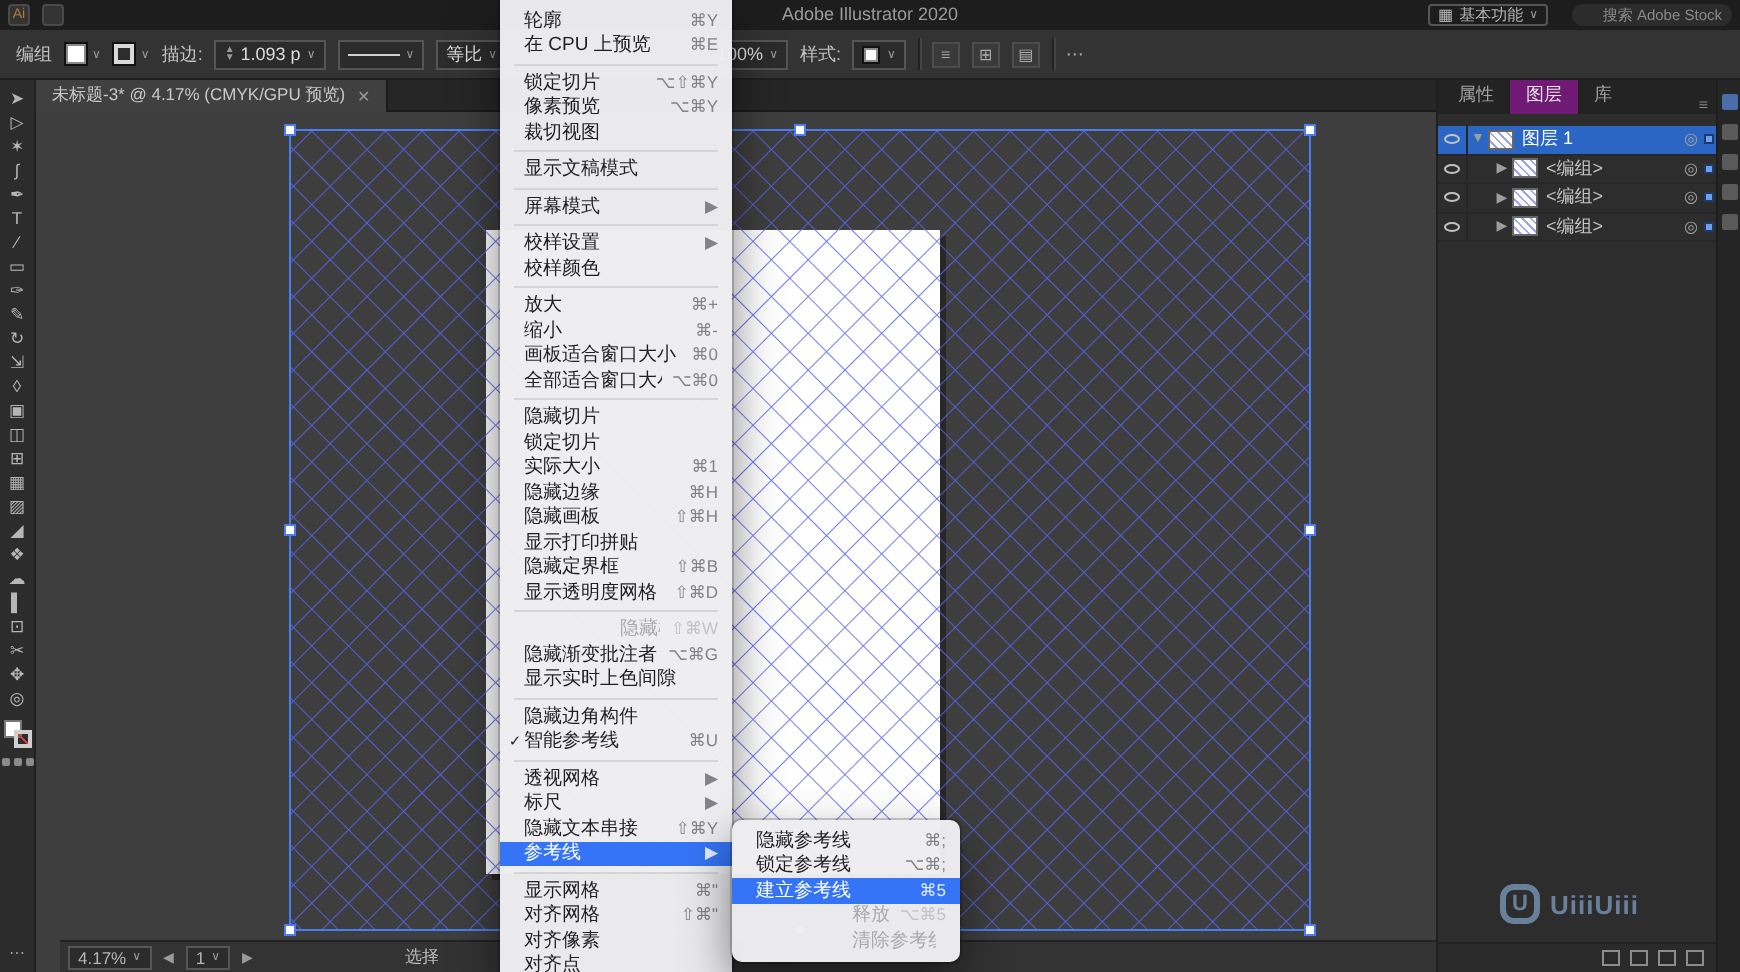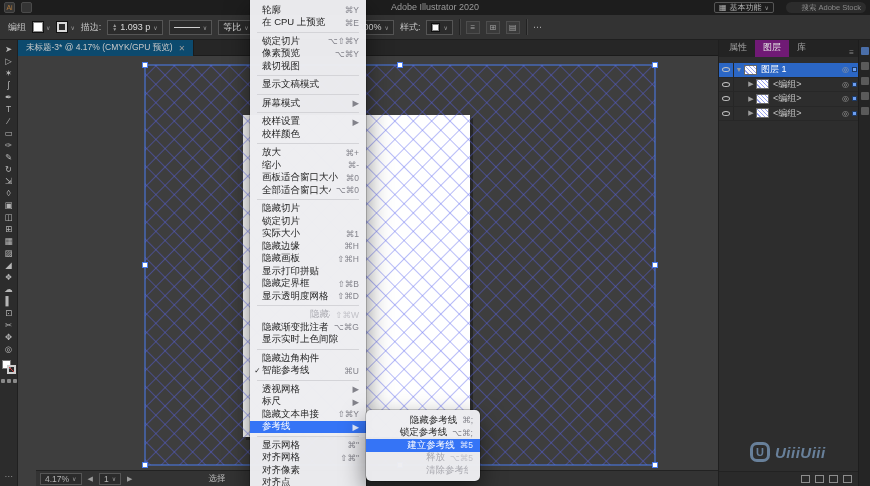--- a/index.html
+++ b/index.html
@@ -34,33 +34,33 @@
   .tool{width:16px;height:12px;line-height:12px;text-align:center;font-size:8.5px;color:#b6b6b6;flex:0 0 auto;}
   .fillstroke{position:relative;width:14px;height:14px;margin-top:5px;flex:0 0 auto;}
   .fs-fill{position:absolute;left:0;top:0;width:9px;height:9px;background:#fff;border:1px solid #777;}
   .fs-stroke{position:absolute;right:0;bottom:0;width:9px;height:9px;border:2px solid #cfcfcf;background:linear-gradient(45deg,transparent 44%,#d03a3a 44%,#d03a3a 56%,transparent 56%);}
   .drawmodes{display:flex;gap:2px;margin-top:5px;}
   .dm{width:4px;height:4px;background:#8a8a8a;border-radius:1px;}
   .tb-more{margin-top:auto;margin-bottom:5px;color:#9a9a9a;font-size:8px;}
 
   
   .tabbar{position:absolute;left:18px;top:40px;width:700px;height:16px;background:#262626;border-bottom:1px solid #1b1b1b;display:flex;z-index:4;}
-  .doctab{display:flex;align-items:center;gap:6px;height:16px;padding:0 8px;background:#0c4a6e;border-right:1px solid #1b1b1b;color:#c9c9c9;font-size:8.5px;}
+  .doctab{display:flex;align-items:center;gap:6px;height:16px;padding:0 8px;background:#404040;border-right:1px solid #1b1b1b;color:#c9c9c9;font-size:8.5px;}
   .tabclose{color:#9a9a9a;font-size:8px;}
   .canvas{position:absolute;left:18px;top:56px;width:700px;height:414px;background:#3e3e3e;overflow:hidden;z-index:1;}
   .canvas svg{position:absolute;left:0;top:0;}
   .artboard{fill:#fff;}
   .ab-shadow{fill:rgba(0,0,0,.35);}
   .hatchline{stroke:var(--guide);stroke-width:1;}
   .hatchrect{opacity:.85;}
   .selrect{fill:none;stroke:var(--sel);stroke-width:1;}
   .handle{fill:#fff;stroke:var(--sel);stroke-width:1;}
 
   
-  .statusbar{position:absolute;left:36px;top:470px;width:700px;height:16px;background:#333;border-top:1px solid #222;display:flex;align-items:center;gap:6px;padding:0 4px;font-size:8.5px;color:#b5b5b5;z-index:4;}
+  .statusbar{position:absolute;left:30px;top:470px;width:700px;height:16px;background:#333;border-top:1px solid #222;display:flex;align-items:center;gap:6px;padding:0 4px;font-size:8.5px;color:#b5b5b5;z-index:4;}
   .zoombox{height:12px;border:1px solid #565656;background:#2b2b2b;display:flex;align-items:center;gap:3px;padding:0 4px;}
   .navarrow{color:#9a9a9a;font-size:7px;}
   .abox{height:12px;border:1px solid #565656;background:#2b2b2b;display:flex;align-items:center;gap:3px;padding:0 4px;}
   .toolname{margin-left:70px;color:#bdbdbd;}
 
   
   .rightdock{position:absolute;left:718px;top:40px;width:140px;bottom:0;background:#2d2d2d;border-left:1px solid #1f1f1f;z-index:5;}
   .paneltabs{height:17px;background:#232323;display:flex;align-items:flex-end;padding-left:2px;}
   .ptab{padding:2px 8px 3px;font-size:9px;color:#a3a3a3;}
   .ptab.active{background:#701a75;color:#e3e3e3;}
@@ -78,35 +78,35 @@
   .panel-footer{position:absolute;left:0;right:0;bottom:0;height:15px;border-top:1px solid #222;background:#2a2a2a;display:flex;align-items:center;justify-content:flex-end;gap:5px;padding:0 6px;}
   .f-ic{width:9px;height:8px;border:1px solid #8d8d8d;background:#2a2a2a;}
   .iconstrip{position:absolute;left:858px;top:40px;bottom:0;width:12px;background:#252525;border-left:1px solid #1d1d1d;display:flex;flex-direction:column;align-items:center;gap:7px;padding-top:7px;z-index:6;}
   .strip-ic{width:8px;height:8px;border-radius:1px;background:#5a5a5a;}
   .strip-ic.first{background:#4a6ea8;}
 
   
   .menu{position:absolute;left:250px;top:0;width:116px;background:rgba(238,238,241,.98);border-radius:0 0 5px 5px;
         box-shadow:0 0 0 1px rgba(0,0,0,.18),0 10px 24px rgba(0,0,0,.5);padding:4px 0;z-index:50;}
   .submenu{position:absolute;left:366px;top:410px;width:114px;background:rgba(238,238,241,.98);border-radius:5px;
-        box-shadow:0 0 0 1px rgba(0,0,0,.18),0 10px 24px rgba(0,0,0,.5);padding:4px 0;z-index:55;text-align:right;}
+        box-shadow:0 0 0 1px rgba(0,0,0,.18),0 10px 24px rgba(0,0,0,.5);padding:4px 0;z-index:55;}
   .mi{height:12.5px;display:flex;align-items:center;padding:0 7px 0 3px;color:#1f1f1f;font-size:9.5px;white-space:nowrap;}
   .mi .check{width:9px;font-size:7.5px;text-align:center;}
   .mi .lbl{flex:1;overflow:hidden;}
   .mi .sc{color:#82828a;font-size:8.5px;margin-left:5px;}
   .mi.hl{background:var(--menu-hl);color:#fff;}
   .mi.hl .sc{color:#e4ecff;}
   .mi.disabled{color:#a9a9b0;margin-left:48px;}
   .mi.disabled .sc{color:#c2c2c8;}
   .msep{height:1px;background:#d4d4d8;margin:2.5px 7px;}
 
   
   .watermark{position:absolute;left:750px;top:442px;display:flex;align-items:center;gap:5px;color:var(--wm);z-index:60;}
   .wm-logo{width:20px;height:20px;border:3px solid var(--wm);border-radius:7px;font-size:11px;font-weight:bold;color:var(--wm);display:flex;align-items:center;justify-content:center;}
-  .wm-text{font-size:15px;font-weight:bold;font-style:italic;letter-spacing:.5px;}
+  .wm-text{font-size:13px;font-weight:bold;letter-spacing:.5px;}
 </style>
 </head>
 <body>
 
 <div class="app" style="--guide: #5a64f0; --sel: #4a7df0; --menu-hl: #3574f6; --lay-sel: #2b66c4; --wm: rgba(148,190,235,.58);">
 
   <div class="titlebar">
     <div class="tb-icons">
       <div class="tb-sq">Ai</div>
       <div class="tb-sq"></div>

